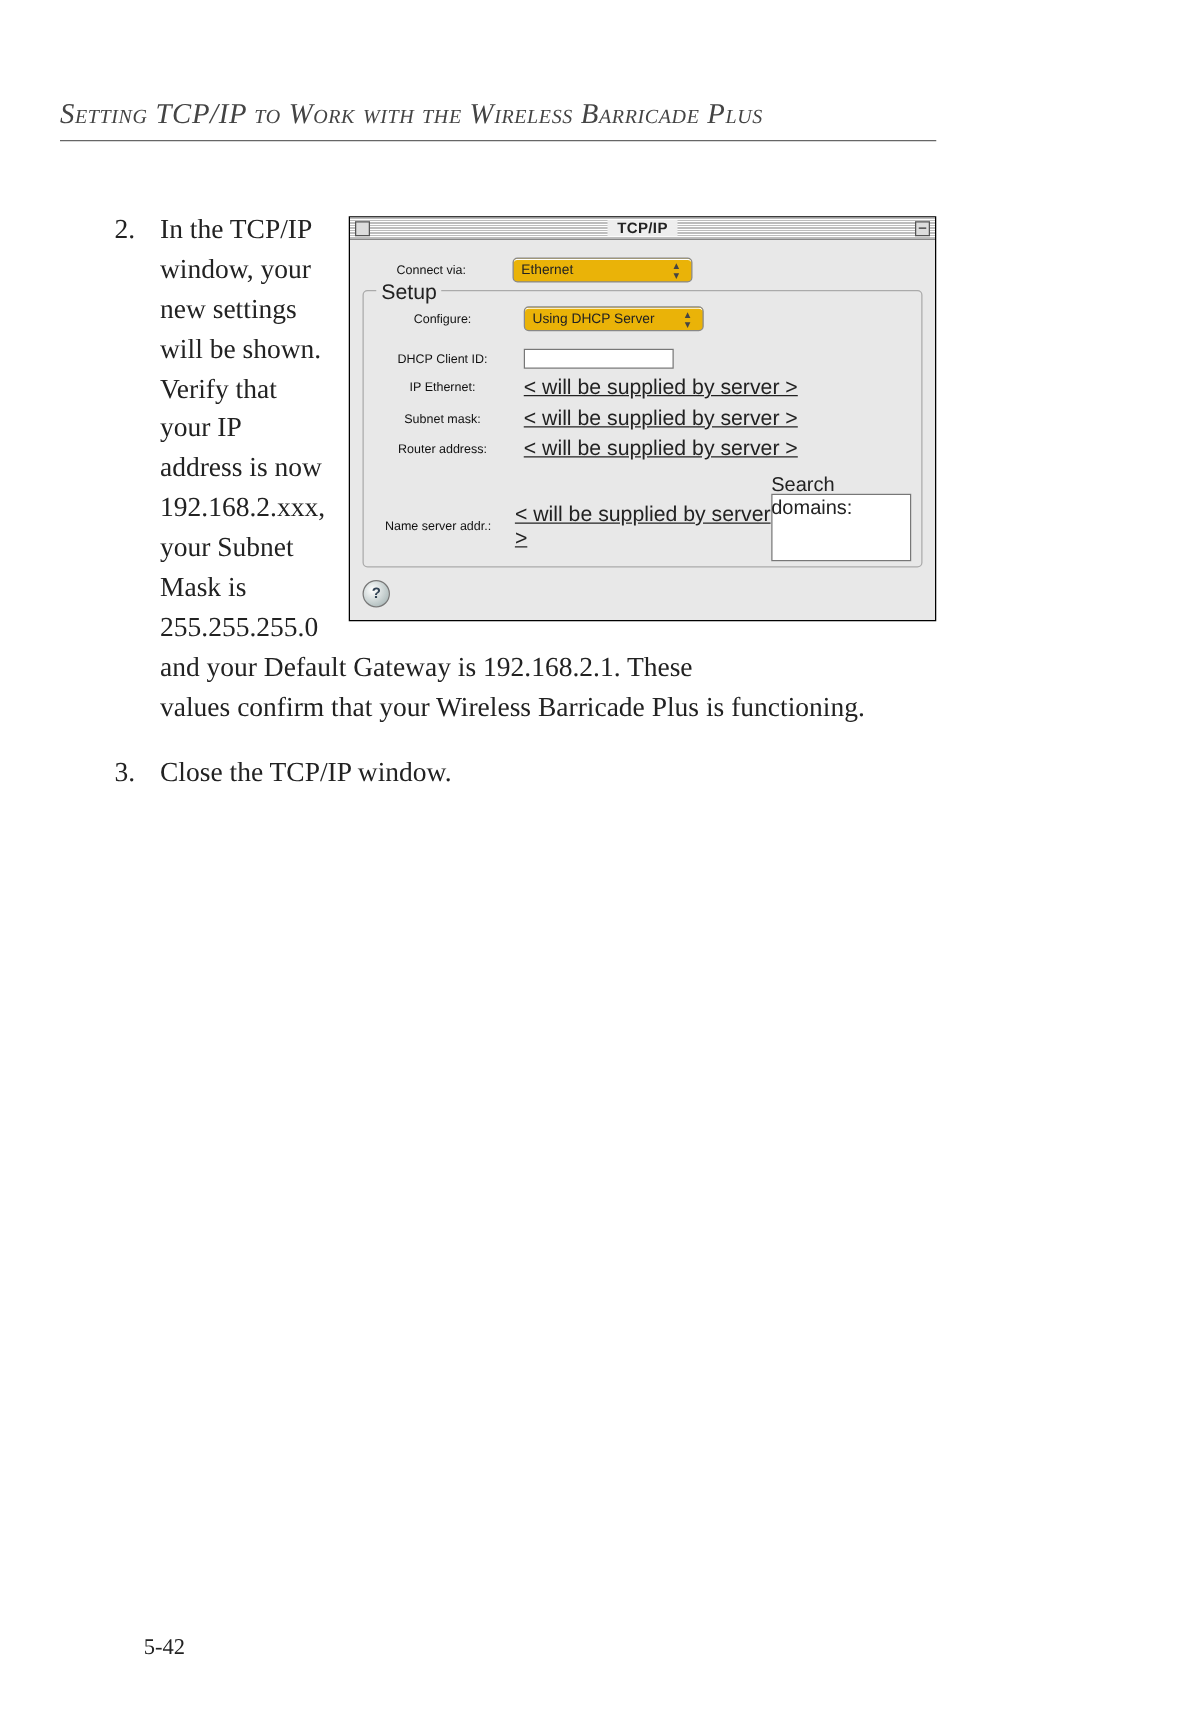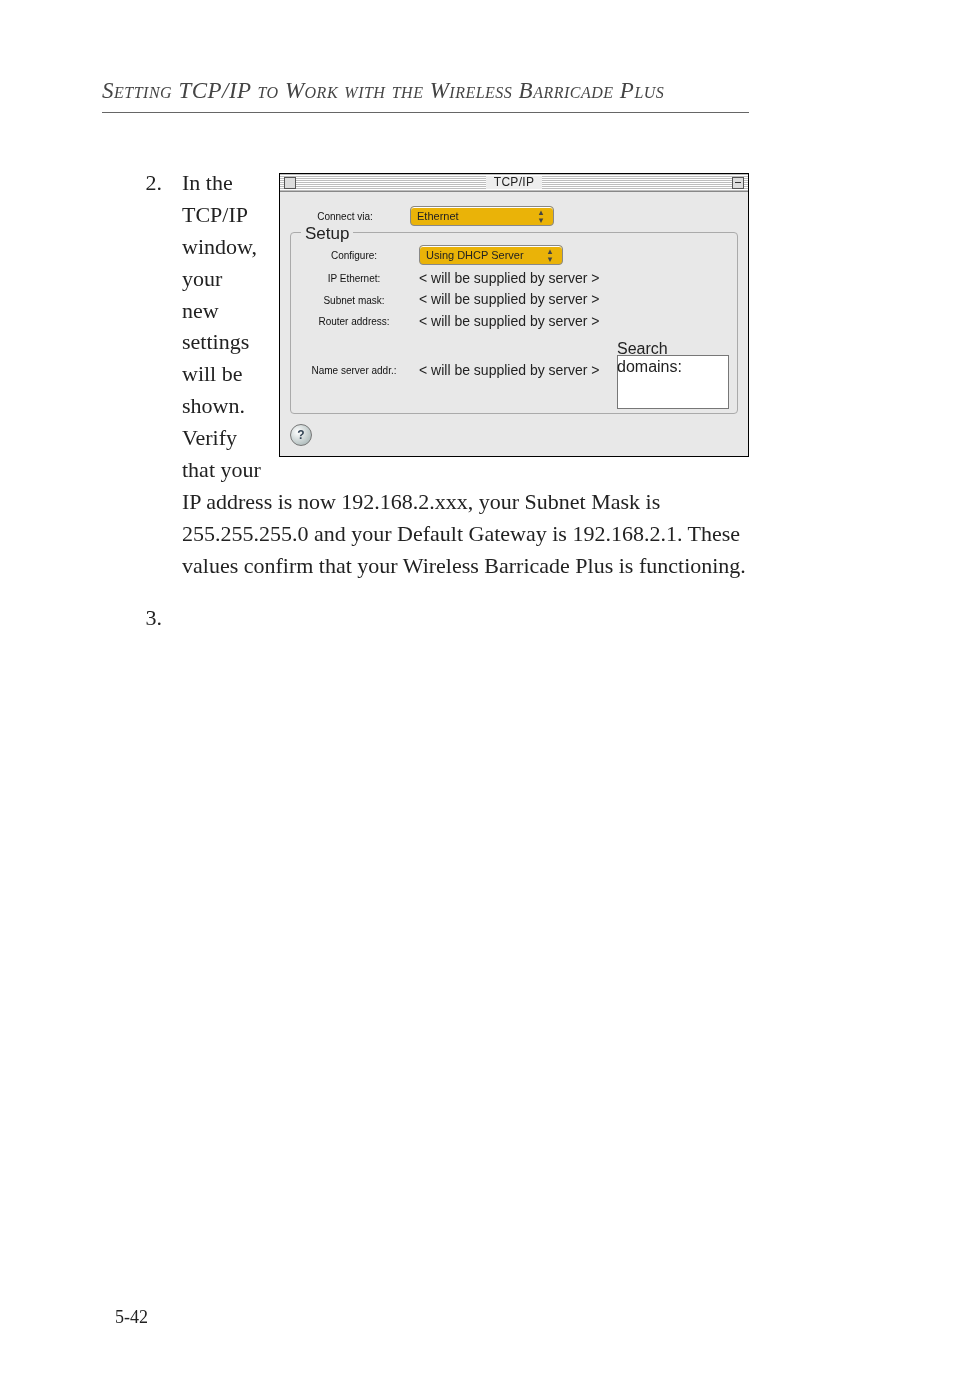--- a/index.html
+++ b/index.html
@@ -9,21 +9,21 @@
     height: 1388px;
     background: #fff;
     font-family: Georgia, 'Times New Roman', serif;
     color: #222;
   }
   .page {
     position: relative;
     width: 844px;
     height: 1388px;
     box-sizing: border-box;
-    padding: 78px 95px 50px 102px;
+    padding: 78px 95px 50px 48px;
   }
   .page-heading {
     font-style: italic;
     font-variant: small-caps;
     font-size: 23px;
     letter-spacing: 0.5px;
     margin-bottom: 8px;
     font-weight: 500;
     color: #444;
   }
@@ -97,21 +97,21 @@
     justify-content:center;
   }
   .titlebar .collapsebox::before{
     content:"";
     width:6px;height:1px;background:#333;
   }
   .titlebar .spacer { flex: 1; }
   .titlebar-title {
     background: #eee;
     padding: 0 8px;
-    font-weight: 400;
+    font-weight: 700;
     font-size: 12px;
     letter-spacing: .3px;
   }
   .dialog-body {
     background: #e8e8e8;
     padding: 8px 10px 10px 10px;
   }
   .form-row {
     display: flex;
     align-items: center;
@@ -159,22 +159,23 @@
     position: relative;
   }
   .fieldset-legend {
     position: absolute;
     top: -8px; left: 10px;
     background: #e8e8e8;
     padding: 0 4px;
     font-size: 17px;
   }
   .supplied-text {
-    font-size: 14px;
+    font-size: 17px;
     color: #222;
+    text-decoration: underline;
   }
   .search-domains-label {
     font-size: 16px;
     position:absolute;
     top:-15px; left:0;
   }
   .search-domains-wrap{
     position:relative;
     margin-top:20px;
   }
@@ -240,20 +241,24 @@
                 <div class="fieldset-legend">Setup</div>
 
                 <div class="form-row">
                   <div class="form-label">Configure:</div>
                   <div class="select-box">
                     <span class="sel-text">Using DHCP Server</span>
                     <span class="sel-arrows">▴<br>▾</span>
                   </div>
                 </div>
 
+                <div class="form-row" style="margin-top:14px;">
+                  <div class="form-label">DHCP Client ID:</div>
+                  <div class="textfield"></div>
+                </div>
 
                 <div class="form-row">
                   <div class="form-label">IP Ethernet:</div>
                   <div class="supplied-text">&lt; will be supplied by server &gt;</div>
                 </div>
                 <div class="form-row">
                   <div class="form-label">Subnet mask:</div>
                   <div class="supplied-text">&lt; will be supplied by server &gt;</div>
                 </div>
                 <div class="form-row">
@@ -281,18 +286,19 @@
         </div>
 
         <span>In the TCP/IP window, your new settings will be shown. Verify that your IP address is now 192.168.2.xxx, your Subnet Mask is 255.255.255.0 and your Default Gateway is 192.168.2.1. These</span>
         <div style="clear:both;"></div>
         <span>values confirm that your Wireless Barricade Plus is functioning.</span>
       </div>
     </div>
 
     <div class="item">
       <div class="item-num">3.</div>
+      <div class="item-body">Close the TCP/IP window.</div>
     </div>
 
   </div>
 
   <div class="page-number">5-42</div>
 </div>
 
 </body></html>

